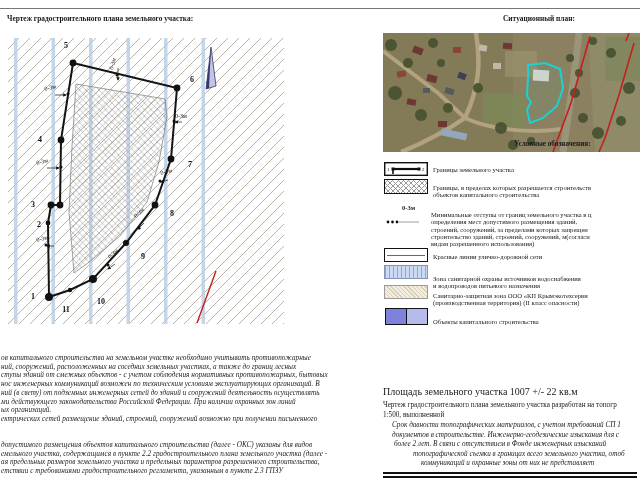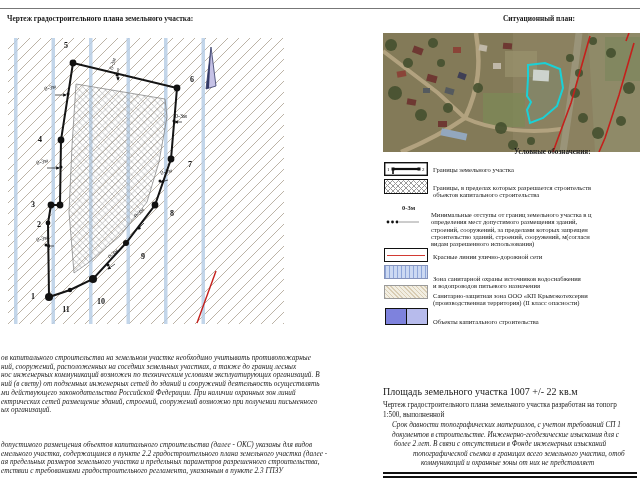--- a/index.html
+++ b/index.html
@@ -220,21 +220,21 @@
   <g stroke="#c4201c" stroke-width="1.6" fill="none">
     <polyline points="207,3 198,35 188,70 174,108 170,119"></polyline>
     <polyline points="251,10 236,62 222,105 216,119"></polyline>
     <polyline points="246,0 243,8"></polyline>
   </g>
 
   <polygon points="145,32 162,30 177,36 180,55 174,73 160,85 147,90 144,77 148,69 144,63 145,45" fill="rgba(26,209,214,0.06)" stroke="#1ad1d6" stroke-width="2"></polygon>
 </svg>
 </div>
 
-<div class="abs legend-title" style="left:514px;top:148px;">Условные обозначения:</div>
+<div class="abs legend-title" style="left:514px;top:140px;">Условные обозначения:</div>
 
 <div class="abs" style="left:384px;top:162px;width:44px;height:14px;">
   <svg width="44" height="14" viewBox="0 0 44 14">
     <rect x="0.7" y="0.7" width="42.6" height="12.6" fill="#fff" stroke="#111" stroke-width="1.4"></rect>
     <line x1="9" y1="7" x2="35" y2="7" stroke="#111" stroke-width="2.2"></line>
     <rect x="7.5" y="5.5" width="3" height="3" fill="#111"></rect>
     <rect x="33.5" y="5.5" width="3" height="3" fill="#111"></rect>
     <line x1="9" y1="7" x2="9" y2="12" stroke="#111" stroke-width="1.6"></line>
     <text x="3" y="9" font-size="5" fill="#111">1</text>
     <text x="38" y="9" font-size="5" fill="#111">2</text>
@@ -280,25 +280,26 @@
   <div>(производственная территория) (II класс опасности)</div>
 </div>
 
 <div class="abs sym obj-dark" style="left:385px;top:308px;width:22px;height:17px;"></div>
 <div class="abs sym obj-light" style="left:407px;top:308px;width:21px;height:17px;"></div>
 <div class="abs legend-text" style="left:433px;top:318px;">Объекты капитального строительства</div>
 
 <div class="abs notes-left" style="left:1px;top:354px;">
   <div>ов капитального строительства на земельном участке необходимо учитывать противопожарные</div>
   <div>ний, сооружений, расположенных на соседних земельных участках, а также до границ лесных</div>
+  <div>ступы зданий от смежных объектов - с учетом соблюдения нормативных противопожарных, бытовых</div>
   <div>нос инженерных коммуникаций возможен по техническим условиям эксплуатирующих организаций. В</div>
   <div>ний (в свету) от подземных инженерных сетей до зданий и сооружений деятельность осуществлять</div>
   <div>ми действующего законодательства Российской Федерации. При наличии охранных зон линий</div>
+  <div>ых организаций.</div>
   <div>ектрических сетей размещение зданий, строений, сооружений возможно при получении письменного</div>
-  <div>ых организаций.</div>
 </div>
 <div class="abs notes-left" style="left:1px;top:441px;">
   <div>допустимого размещения объектов капитального строительства (далее - ОКС) указаны для видов</div>
   <div>емельного участка, содержащимся в пункте 2.2 градостроительного плана земельного участка (далее -</div>
   <div>ая предельных размеров земельного участка и предельных параметров разрешенного строительства,</div>
   <div>етствии с требованиями градостроительного регламента, указанным в пункте 2.3 ГПЗУ</div>
 </div>
 
 <div class="abs area-line" style="left:383px;top:386px;">Площадь земельного участка 1007 +/- 22 кв.м</div>
 <div class="abs notes-right-roman" style="left:383px;top:400px;">

